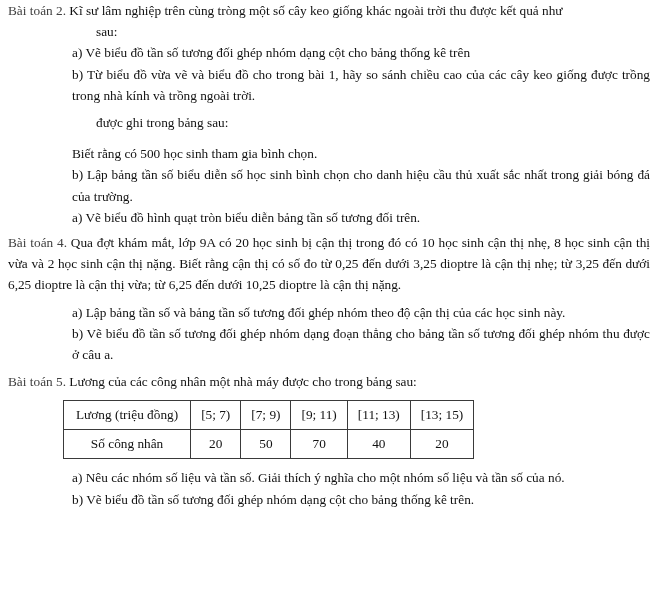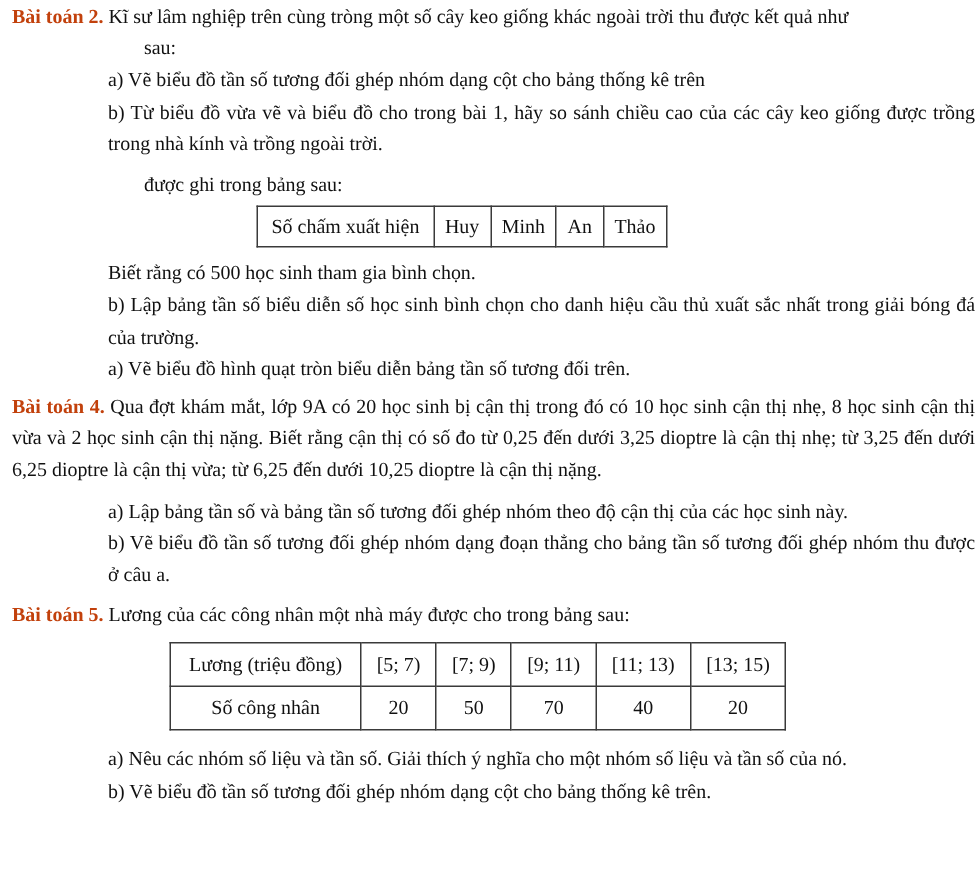--- a/index.html
+++ b/index.html
@@ -22,22 +22,22 @@
     height: 589px;
     padding: 0;
     box-sizing: border-box;
   }
 
   
   .problem {
     position: relative;
   }
   .prob-head {
-    color: #c2410c;
-    font-weight: bold;
+    color: #404040;
+    font-weight: normal;
     white-space: nowrap;
   }
   .line {
     font-size: 13.3px;
     line-height: 21.2px;
     color: #111111;
     text-align: justify;
   }
   .line-first {
     padding-left: 8px;
@@ -58,21 +58,21 @@
     white-space: nowrap;
   }
   .ital {
   }
 
   
   .tbl-wrap {
     display: flex;
   }
   .tbl-wrap.t3 { padding-left: 171px; }
-  .tbl-wrap.t5 { padding-left: 113px; }
+  .tbl-wrap.t5 { padding-left: 63px; }
 
   table.data {
     border-collapse: collapse;
     font-size: 13.3px;
     color: #111111;
     background: #fff;
   }
   table.data td {
     border: 1px solid #3a3a3a;
     text-align: center;
@@ -107,27 +107,20 @@
 
   <div class="sp6"></div>
 
   <div class="problem">
     <div class="line line-ind">được ghi trong bảng sau:</div>
 
     <div class="sp4"></div>
     <div class="tbl-wrap t3">
       <table class="data t3">
         <tbody>
-            <tr>
-          <td class="lbl">Số chấm xuất hiện</td>
-          <td>Huy</td>
-          <td>Minh</td>
-          <td>An</td>
-          <td>Thảo</td>
-        </tr>
       </tbody>
         </table>
     </div>
     <div class="sp6"></div>
 
     <div class="line line-sub">Biết rằng có 500 học sinh tham gia bình chọn.</div>
     <div class="line line-sub just">b) Lập bảng tần số biểu diễn số học sinh bình chọn cho danh hiệu cầu thủ xuất sắc nhất trong giải bóng đá của trường.</div>
     <div class="line line-sub just">a) Vẽ biểu đồ hình quạt tròn biểu diễn bảng tần số tương đối trên.</div>
   </div>
 

